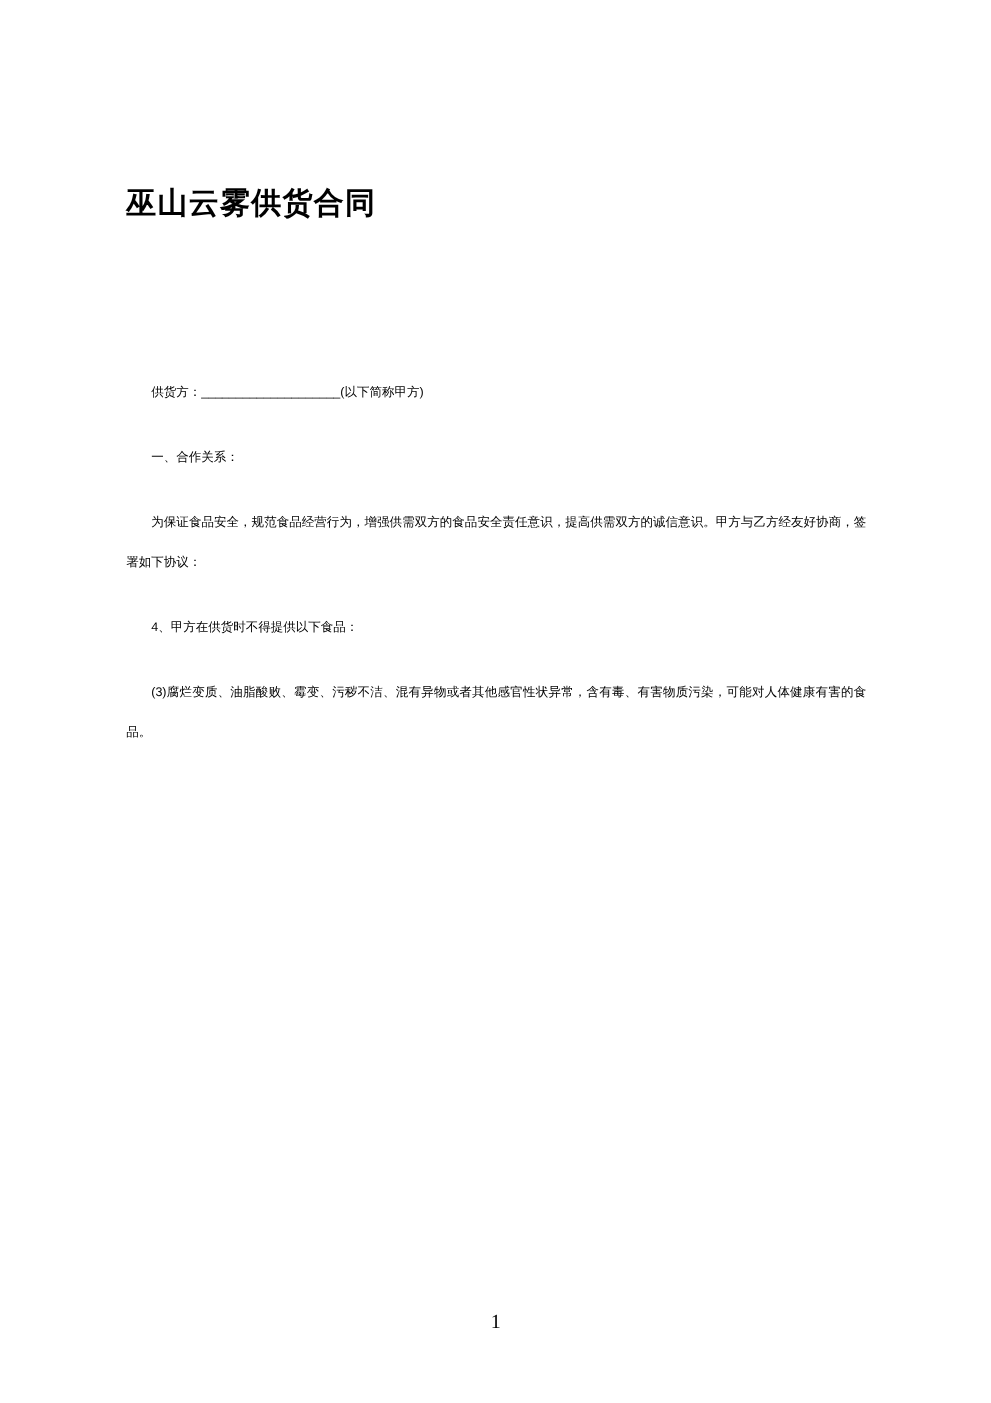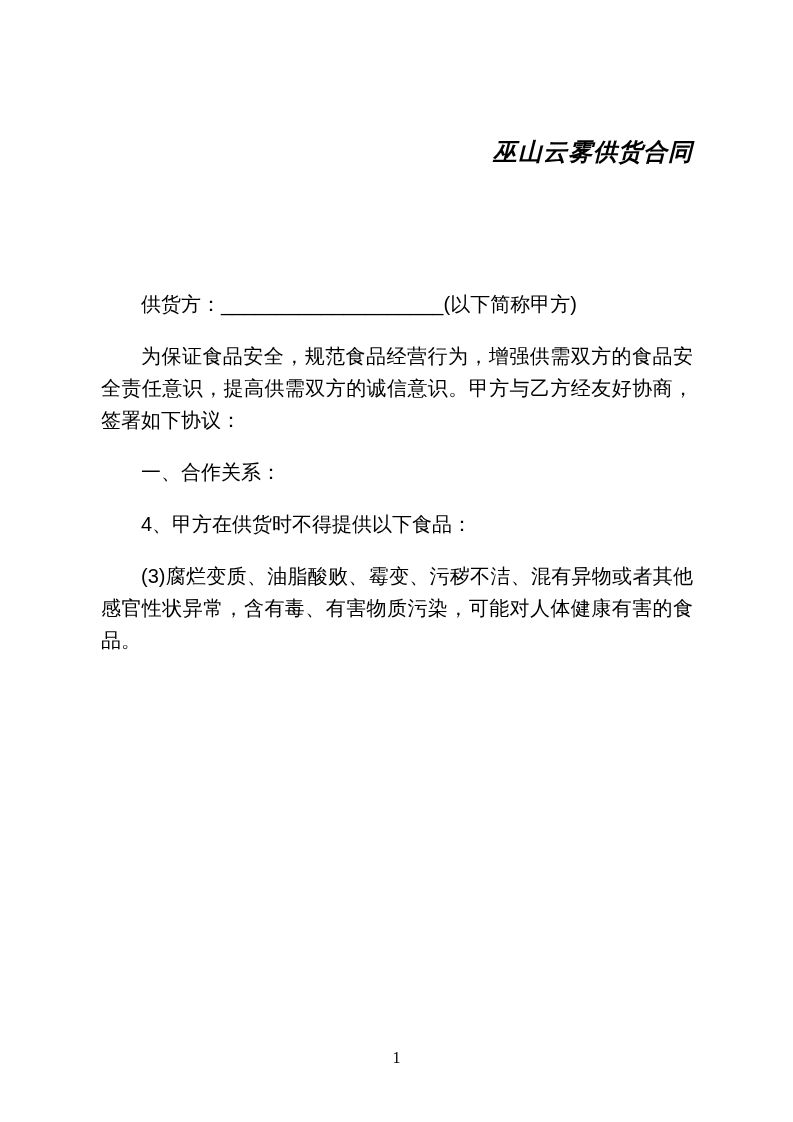--- a/index.html
+++ b/index.html
@@ -21,27 +21,26 @@
     width: 793px;
     height: 1122px;
     background: #ffffff;
     box-sizing: border-box;
     padding: 136px 100px 0 101px;
   }
   .title {
     font-size: 24px;
     font-weight: 700;
     line-height: 32px;
-    text-align: right;
-    margin: 0 0 120px 0;
+    text-align: left;
+    margin: 11px 0 120px 0;
     letter-spacing: 1px;
-    font-style: italic;
   }
   .para {
-    font-size: 20px;
+    font-size: 10px;
     line-height: 32px;
     margin: 0 0 20px 0;
     text-indent: 2em;
     text-align: justify;
     word-break: break-all;
   }
   .party .blank {
     letter-spacing: 0;
     white-space: nowrap;
   }
@@ -59,22 +58,22 @@
 </head>
 <body>
 
 <div class="page">
 
   <h1 class="title">巫山云雾供货合同</h1>
 
   <p class="para party"><span>供货方：</span><span class="blank">____________________</span><span>(以下简称甲方)</span></p>
 
 
+  <p class="para">一、合作关系：</p>
+
   <p class="para">为保证食品安全，规范食品经营行为，增强供需双方的食品安全责任意识，提高供需双方的诚信意识。甲方与乙方经友好协商，签署如下协议：</p>
-
-  <p class="para">一、合作关系：</p>
 
   <p class="para">4、甲方在供货时不得提供以下食品：</p>
   <p class="para">(3)腐烂变质、油脂酸败、霉变、污秽不洁、混有异物或者其他感官性状异常，含有毒、有害物质污染，可能对人体健康有害的食品。</p>
 
 </div>
 
 <div class="footer-page-num">1</div>
 
 </body></html>

